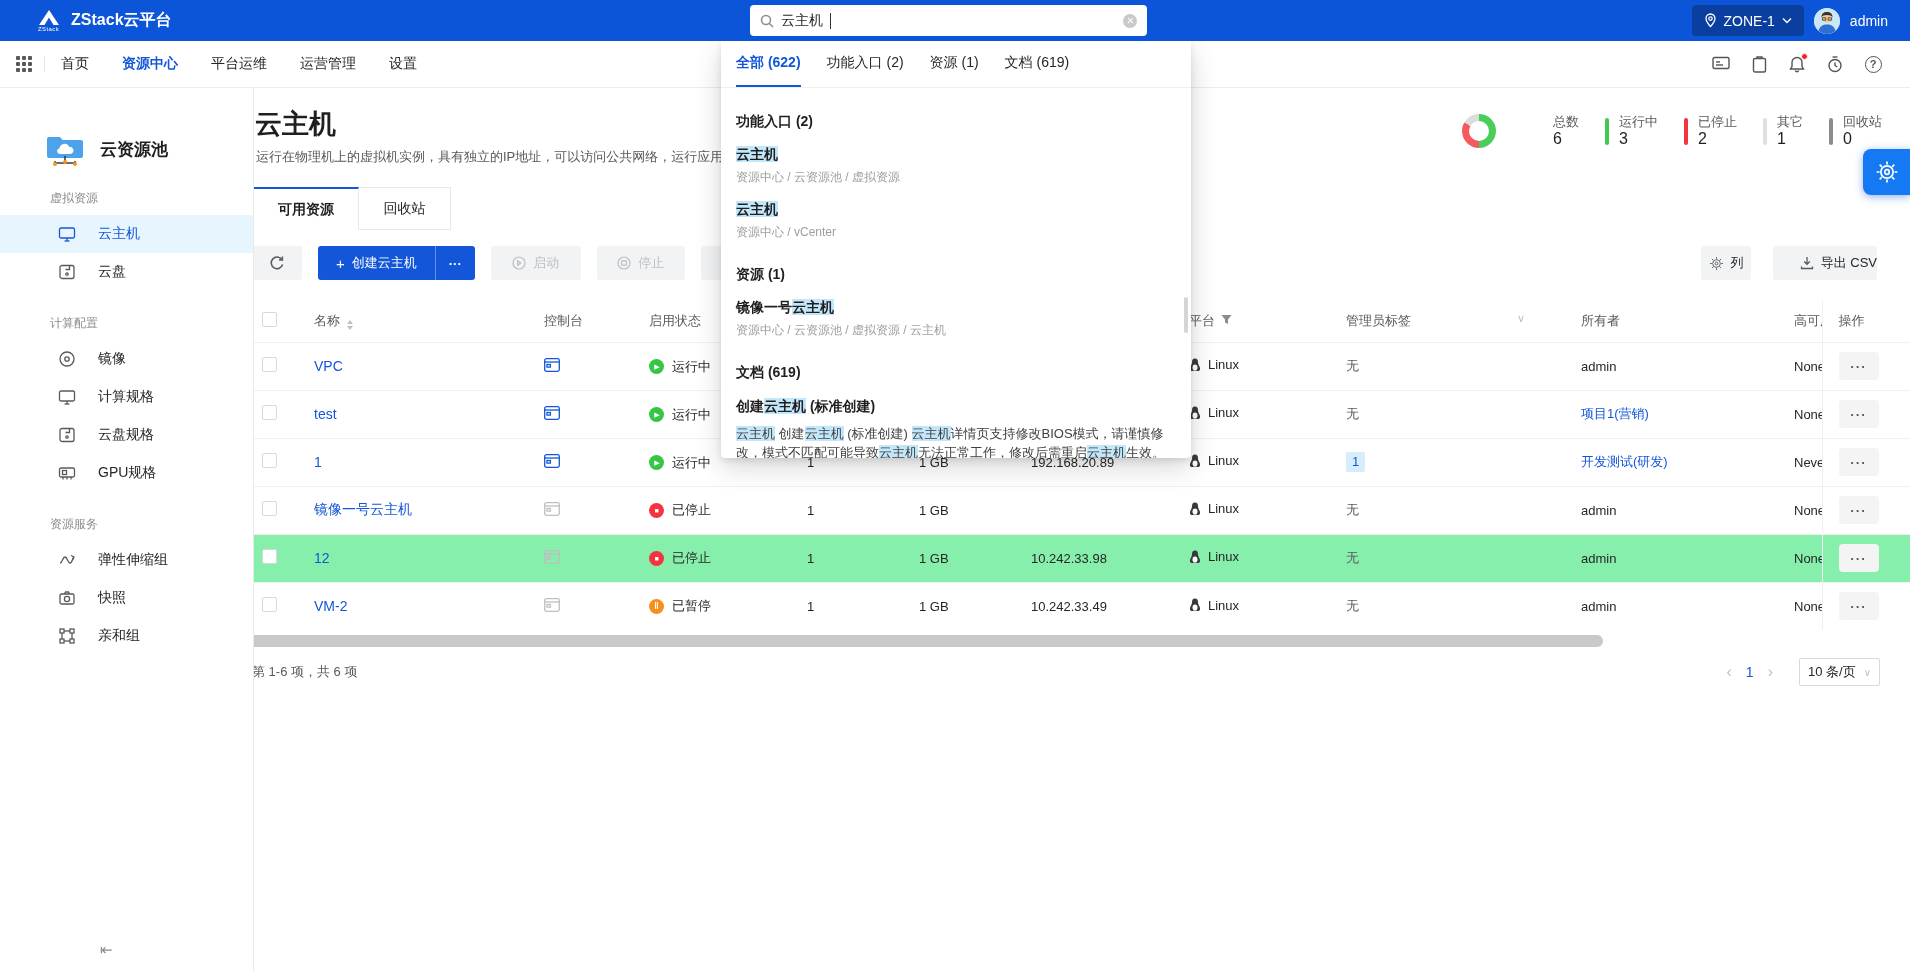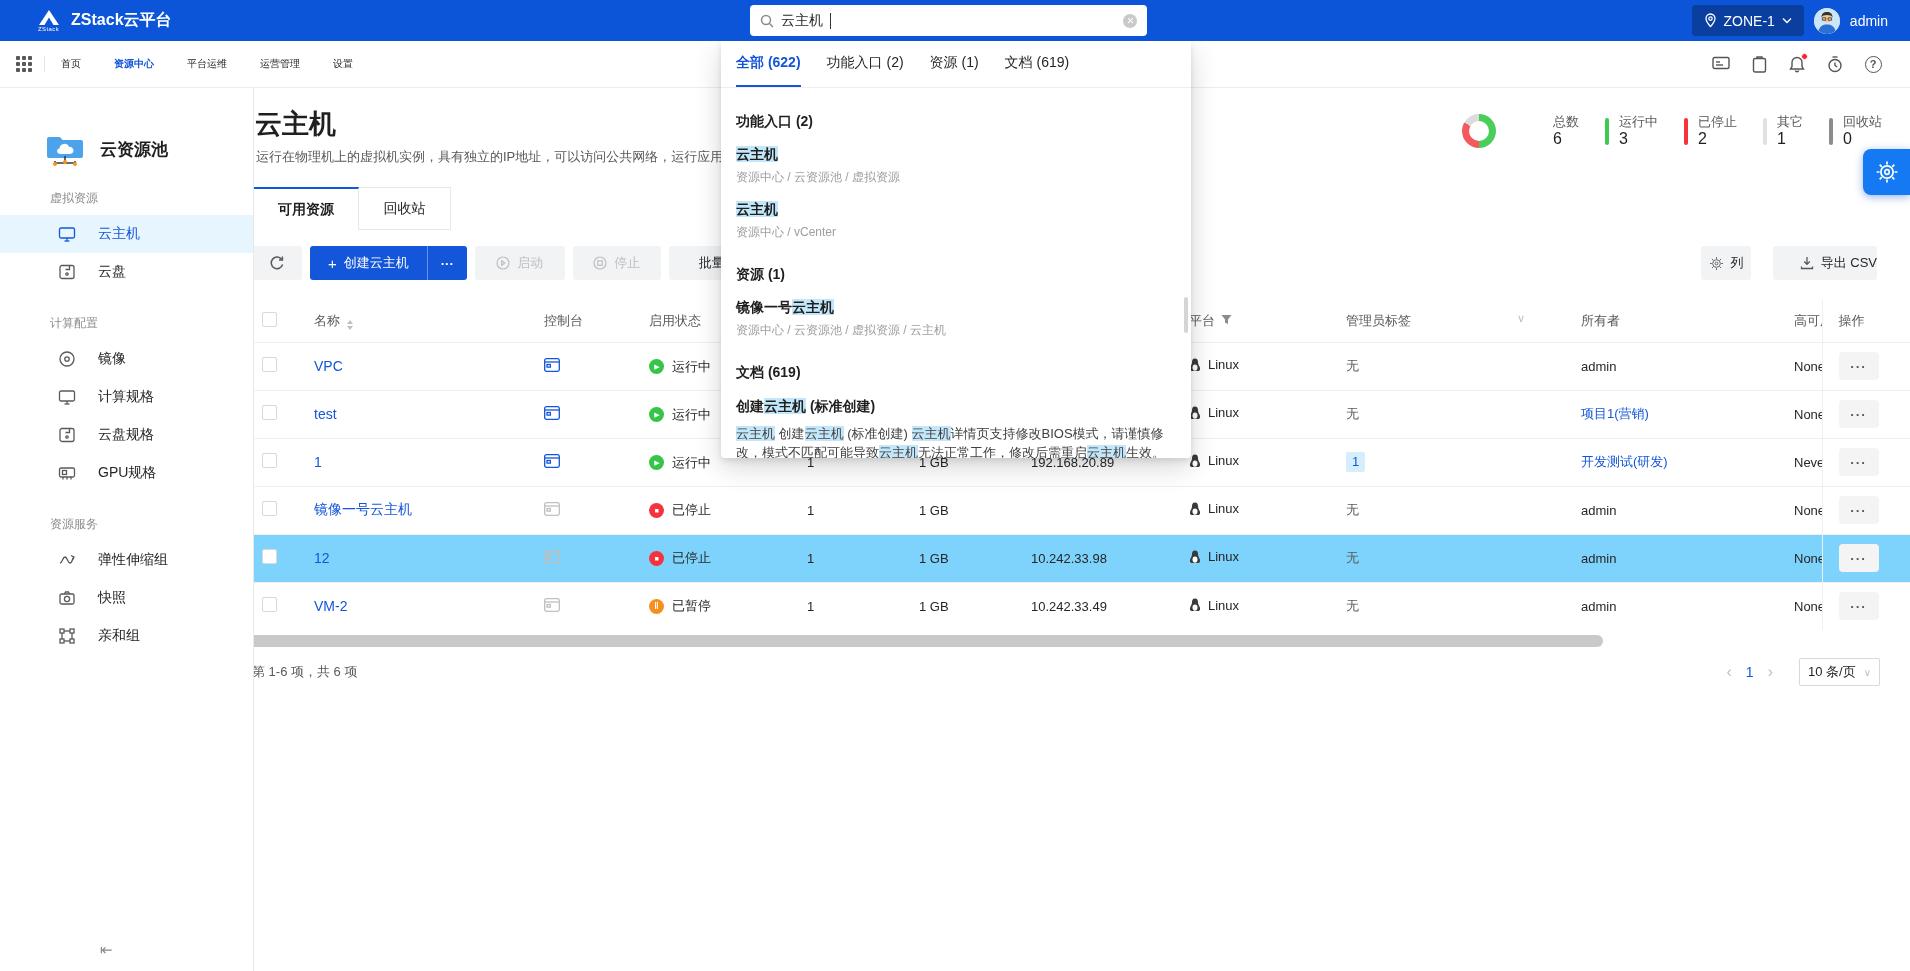--- a/index.html
+++ b/index.html
@@ -20,21 +20,21 @@
   .top-right { position:absolute; right:22px; top:0; height:41px; display:flex; align-items:center; gap:10px; }
   .zone-btn { height:31px; background:#0A3E9F; border:none; border-radius:4px; color:#fff; font-size:14px; display:flex; align-items:center; gap:7px; padding:0 12px; cursor:pointer; }
   .avatar { width:26px; height:26px; border-radius:50%; overflow:hidden; background:#CBE6F8; display:inline-block; }
   .username { color:#fff; font-size:14px; }
 
   
   .navrow { position:absolute; left:0; top:41px; width:1910px; height:47px; background:#fff; border-bottom:1px solid #ECECEC; display:flex; align-items:center; z-index:10; }
   .appgrid { margin-left:16px; width:16px; height:16px; display:grid; grid-template-columns:repeat(3,4px); grid-template-rows:repeat(3,4px); gap:2px; cursor:pointer; }
   .appgrid i { background:#595959; border-radius:1px; }
   .nav-div { width:1px; height:16px; background:#E4E4E4; margin:0 16px 0 12px; }
-  .nav-item { font-size:10px; color:#262626; margin-right:33px; cursor:pointer; }
+  .nav-item { font-size:14px; color:#262626; margin-right:33px; cursor:pointer; }
   .nav-item[data-active="true"] { color:#1456D9; font-weight:bold; }
   .nav-icons { position:absolute; right:28px; display:flex; align-items:center; gap:20px; }
   .nav-icons .nico { position:relative; width:18px; height:18px; display:inline-flex; align-items:center; justify-content:center; cursor:pointer; }
   .nico svg { stroke:#555; fill:none; stroke-width:1.4; }
   .bell-dot { position:absolute; right:-2px; top:-2px; width:7px; height:7px; background:#F5222D; border-radius:50%; border:1px solid #fff; }
   .help-q { width:17px; height:17px; border:1.5px solid #555; border-radius:50%; font-size:11px; font-weight:bold; color:#555; display:flex; align-items:center; justify-content:center; }
 
   
   .sidebar { position:absolute; left:0; top:88px; bottom:0; width:254px; background:#fff; border-right:1px solid #E9E9E9; z-index:5; }
   .sb-title { display:flex; align-items:center; gap:16px; padding:44px 0 0 46px; }
@@ -59,39 +59,39 @@
   .stats { position:absolute; right:28px; top:26px; display:flex; align-items:center; gap:43px; }
   .donut { width:34px; height:34px; border-radius:50%; position:relative; }
   .donut::after { content:""; position:absolute; left:7px; top:7px; width:20px; height:20px; border-radius:50%; background:#fff; }
   .stat { display:flex; align-items:center; gap:10px; }
   .stat-bar { width:4px; height:27px; border-radius:2px; flex:none; }
   .stat-label { font-size:13px; color:#595959; line-height:16px; }
   .stat-val { font-size:16px; color:#1f1f1f; line-height:18px; }
 
   
   .toolbar { position:absolute; left:22px; top:158px; right:0; height:36px; }
-  .tl-left { display:flex; gap:8px; align-items:center; }
+  .tl-left { display:flex; gap:16px; align-items:center; }
   .btn { height:34px; border:none; border-radius:3px; font-size:13px; display:inline-flex; align-items:center; justify-content:center; gap:7px; cursor:pointer; background:#F2F3F5; color:#262626; }
   .btn.icon-only { width:50px; }
   .btn.primary { background:#1456D9; color:#fff; padding:0 18px; border-radius:3px 0 0 3px; }
   .btn.primary-more { background:#1456D9; color:#fff; width:40px; border-radius:0 3px 3px 0; border-left:1px solid rgba(255,255,255,.35); font-weight:bold; }
   .btn.disabled { color:#BFBFBF; cursor:default; }
   .btn.w90{ width:90px; } .btn.w88{ width:88px; } .btn.w112{ width:112px; }
   .plus::before { content:"+"; font-size:15px; }
   .tl-right { position:absolute; right:33px; top:0; display:flex; gap:22px; }
   .btn.cols { width:50px; } .btn.export { width:104px;justify-content:flex-end; }
   .gear-fab { position:absolute; right:0; top:149px; width:47px; height:46px; background:#1479F2; border:none; border-radius:8px 0 0 8px; z-index:40; display:flex; align-items:center; justify-content:center; box-shadow:0 2px 8px rgba(20,86,217,.45); cursor:pointer; }
 
   
   .tablewrap { position:absolute; left:10px; top:212px; width:1670px; }
   table { border-collapse:collapse; table-layout:fixed; width:1670px; }
   th { height:42px; font-size:13px; color:#595959; font-weight:normal; text-align:left; padding-left:16px; border-bottom:1px solid #F0F0F0; white-space:nowrap; overflow:hidden; }
   td { height:48px; font-size:13px; color:#262626; padding-left:16px; white-space:nowrap; overflow:hidden; }
   tbody tr + tr td { border-top:1px solid #F0F0F0; }
-  tr[data-hl="true"] td { background:#7dd3fc; }
+  tr[data-hl="true"] td { background:#86efac; }
   td.ops, th.ops { border-left:1px solid #EFEFEF; }
   .cb { width:15px; height:15px; border:1px solid #D9D9D9; border-radius:2px; display:inline-block; margin-left:6px; cursor:pointer; background:#fff; }
   .name-link { color:#1456D9; font-size:14px; cursor:pointer; }
   .sorter { display:inline-flex; flex-direction:column; gap:2px; margin-left:7px; vertical-align:1px; }
   .sorter b { width:0; height:0; border-left:3.5px solid transparent; border-right:3.5px solid transparent; }
   .sorter .up { border-bottom:4.5px solid #BFBFBF; } .sorter .dn { border-top:4.5px solid #BFBFBF; }
   .hdr-flt { margin-left:6px; }
   .hdr-chev { float:right; margin-right:40px; color:#BFBFBF; font-size:11px; }
   .console-ic { cursor:pointer; } .console-ic svg { stroke:#BFBFBF; fill:none; stroke-width:1.3; }
   .console-ic[data-on="true"] svg { stroke:#1456D9; }

